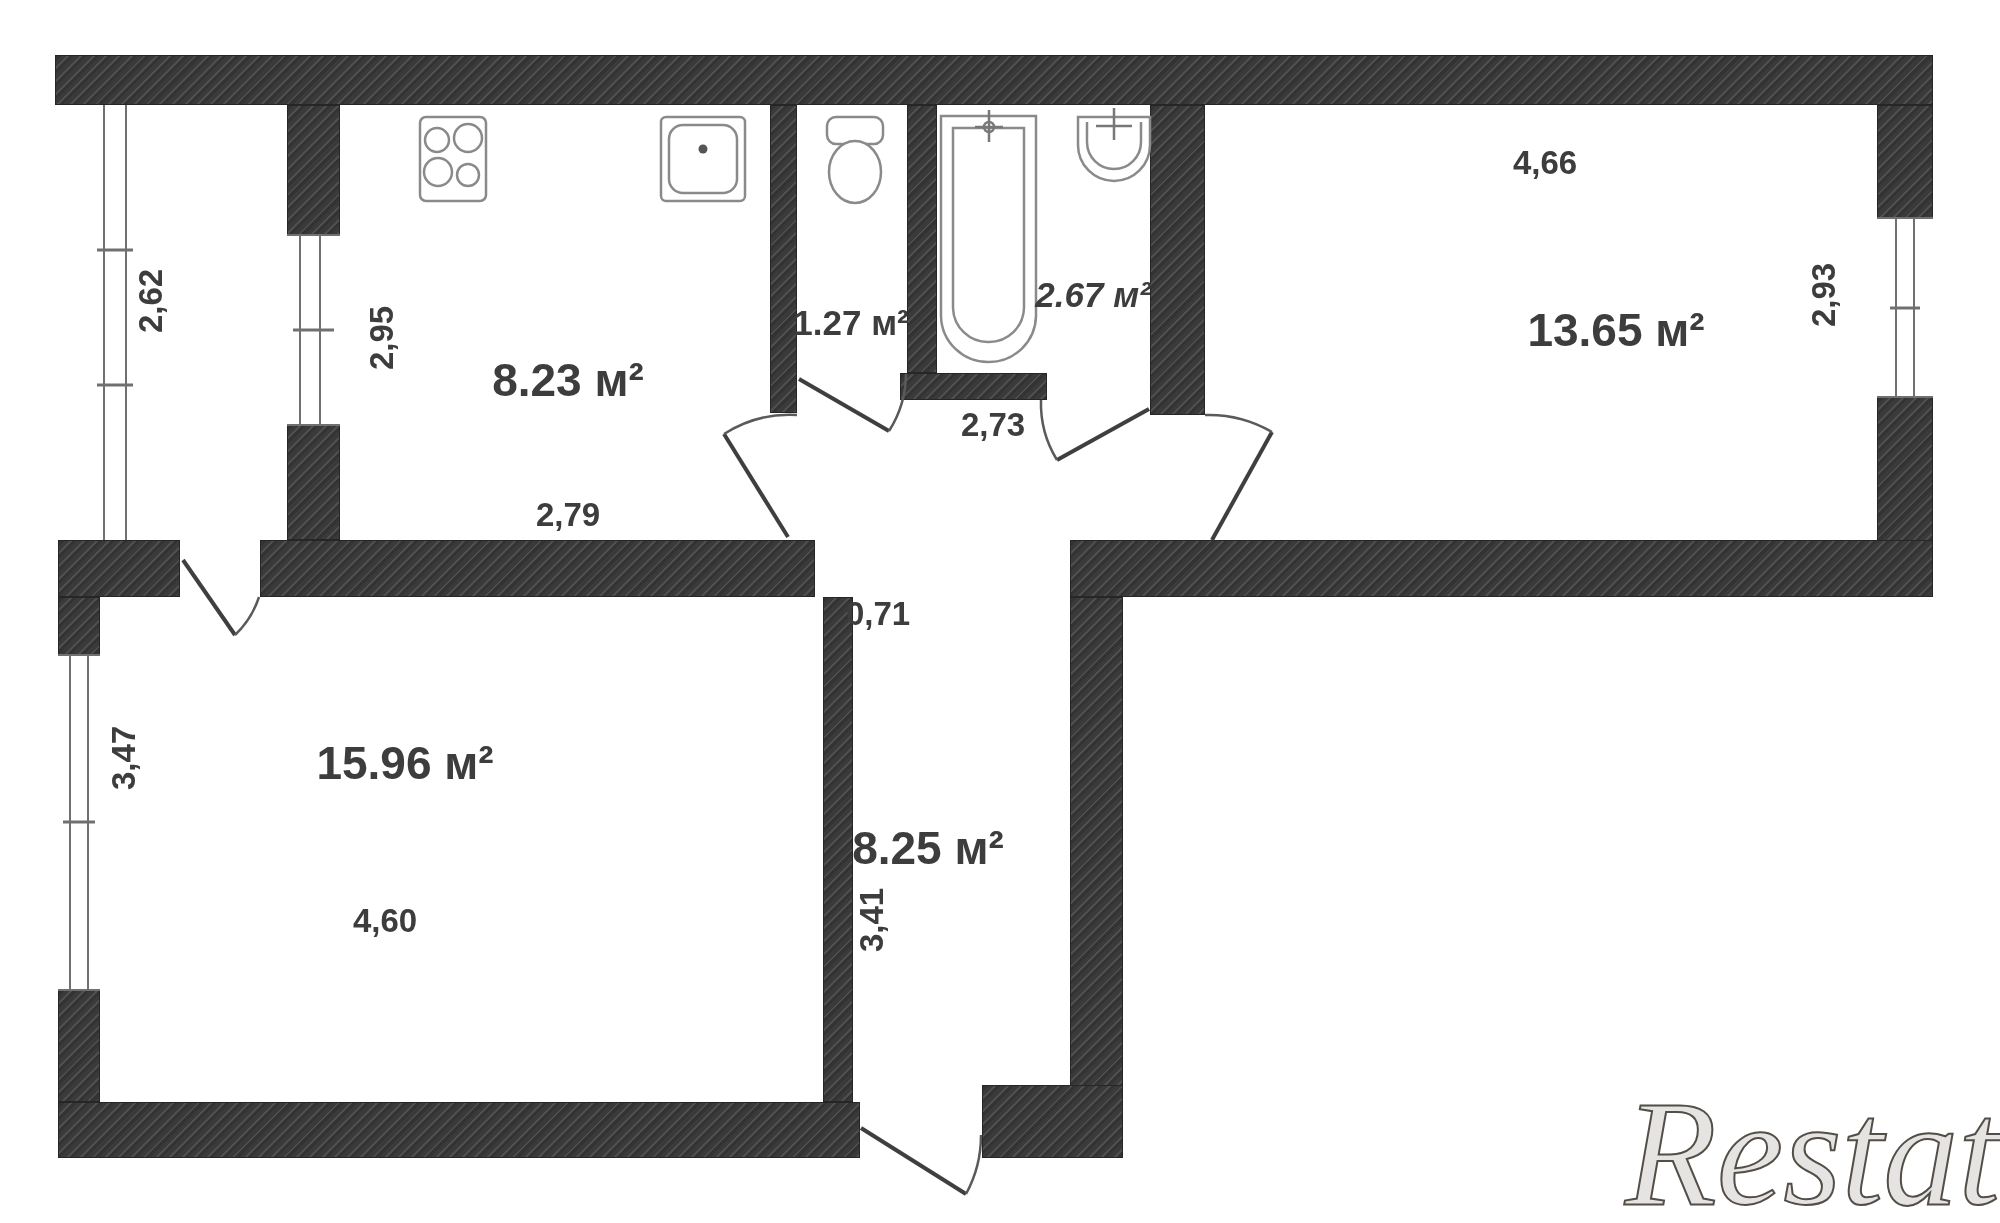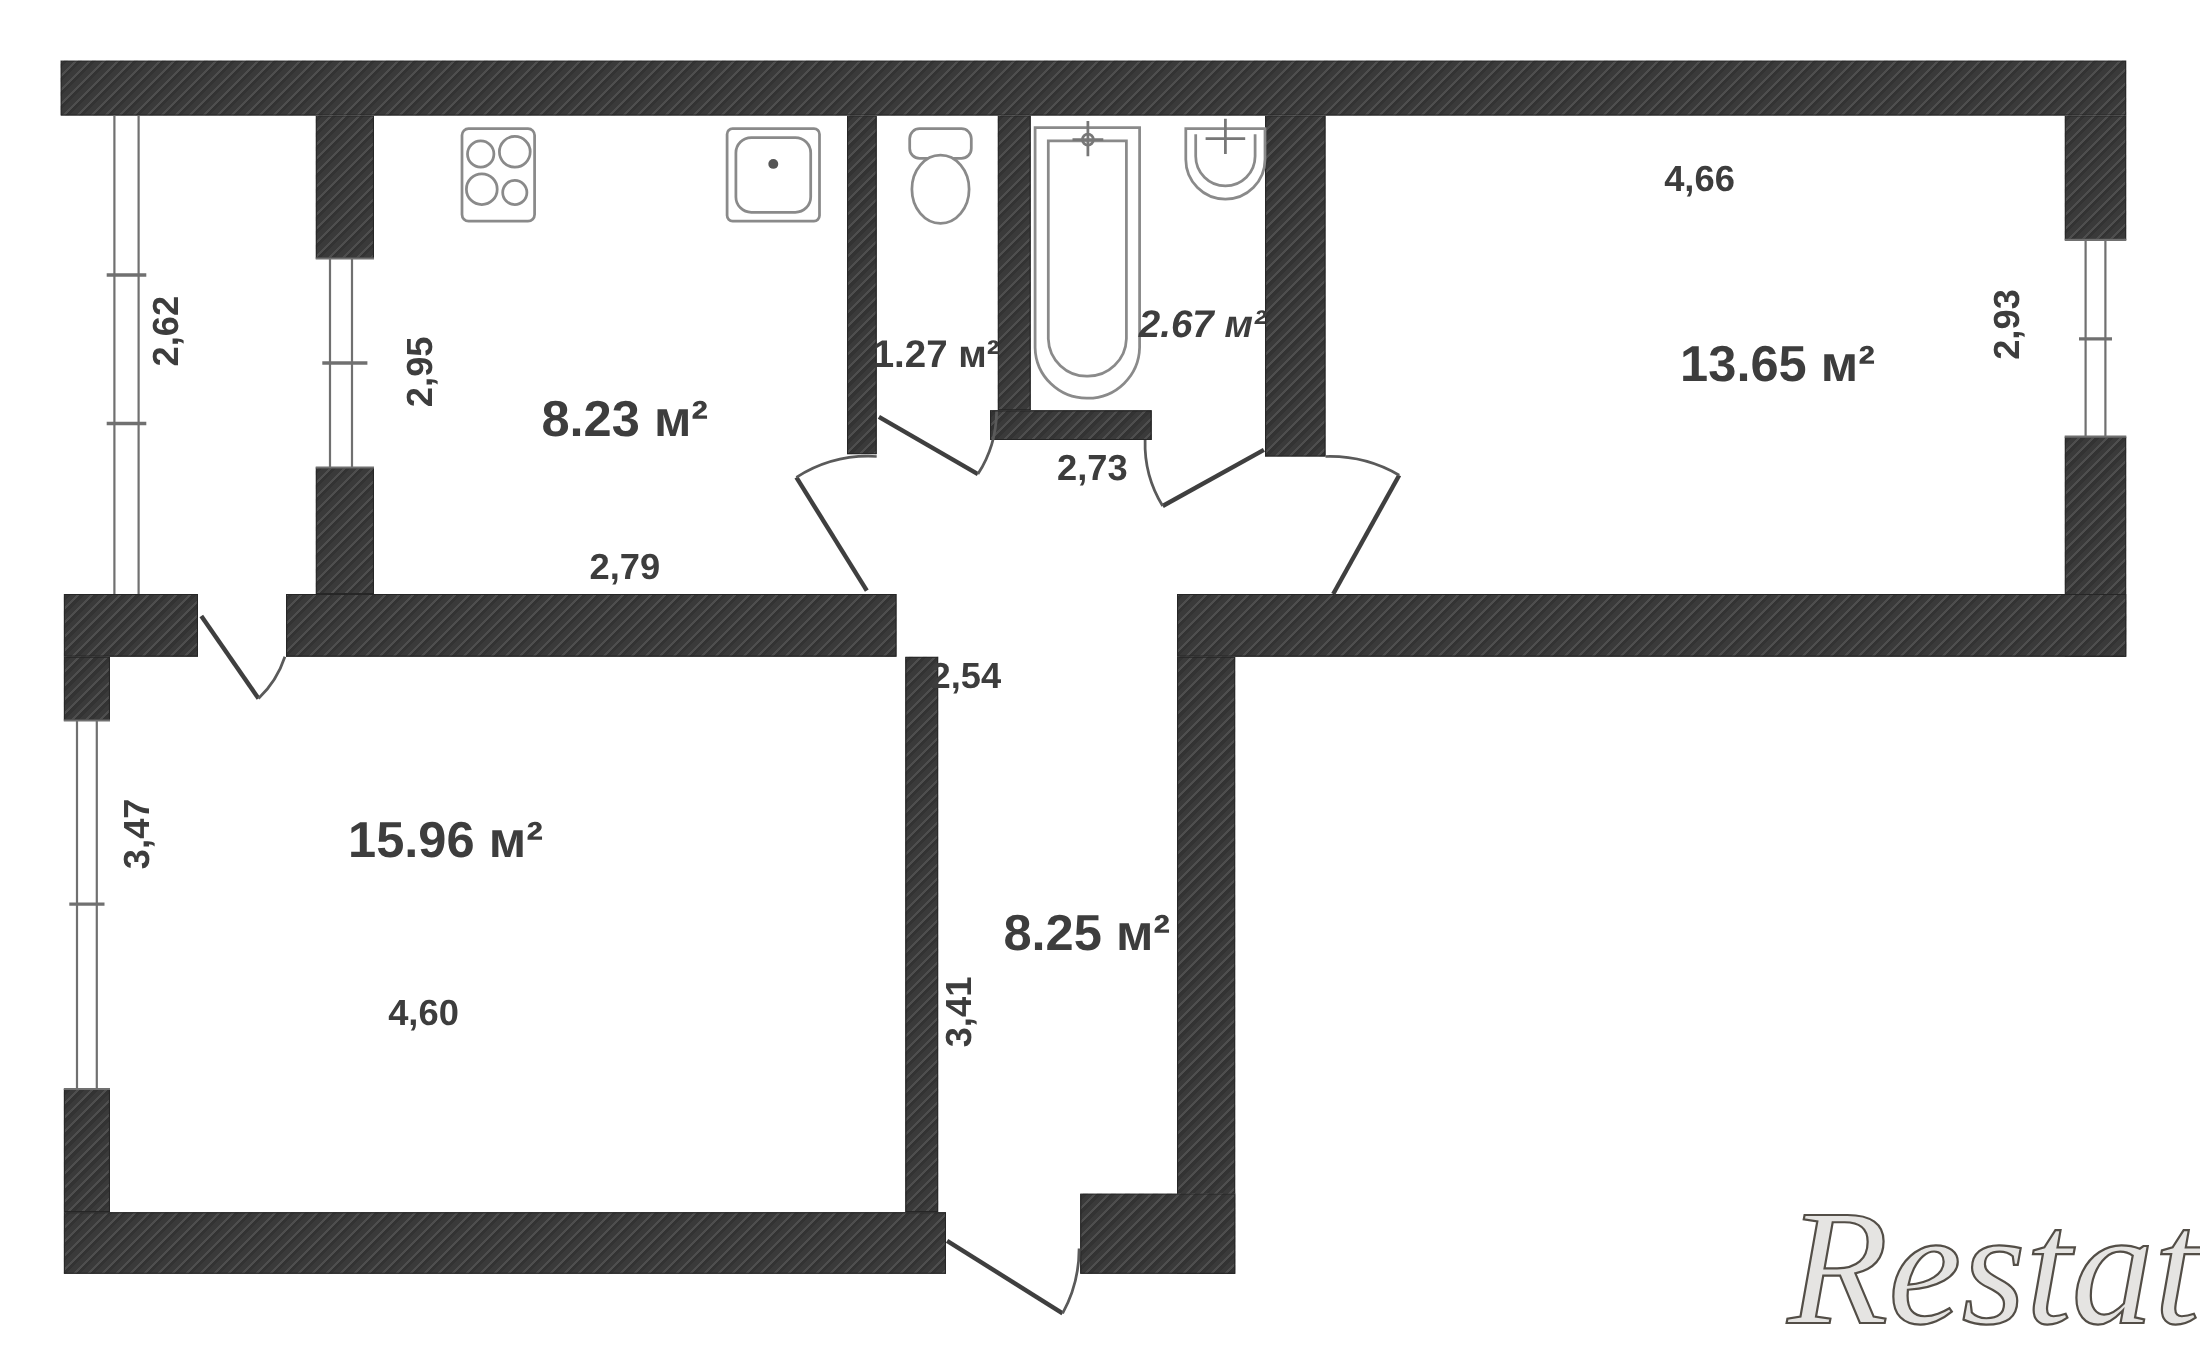--- a/index.html
+++ b/index.html
@@ -168,20 +168,20 @@
   <div class="lbl rot dim" style="left:151px;top:301px;">2,62</div>
   <div class="lbl rot dim" style="left:382px;top:338px;">2,95</div>
   <div class="lbl area-big" style="left:568px;top:358px;margin-top:22px;">8.23 м²</div>
   <div class="lbl dim" style="left:568px;top:515px;">2,79</div>
   <div class="lbl area-small" style="left:851px;top:323px;">1.27 м²</div>
   <div class="lbl area-small" style="left:1093px;top:295px;font-style:italic;">2.67 м²</div>
   <div class="lbl dim" style="left:993px;top:425px;">2,73</div>
   <div class="lbl dim" style="left:1545px;top:163px;">4,66</div>
   <div class="lbl area-big" style="left:1616px;top:330px;">13.65 м²</div>
   <div class="lbl rot dim" style="left:1824px;top:295px;">2,93</div>
-  <div class="lbl dim" style="left:878px;top:614px;">2,54</div>
-  <div class="lbl area-big" style="left:988px;top:848px;">8.25 м²</div>
+  <div class="lbl dim" style="left:878px;top:614px;">0,71</div>
+  <div class="lbl area-big" style="left:928px;top:848px;">8.25 м²</div>
   <div class="lbl rot dim" style="left:872px;top:920px;">3,41</div>
   <div class="lbl area-big" style="left:405px;top:763px;">15.96 м²</div>
   <div class="lbl rot dim" style="left:124px;top:758px;">3,47</div>
   <div class="lbl dim" style="left:385px;top:921px;">4,60</div>
 
 </div>
 
 </body></html>

